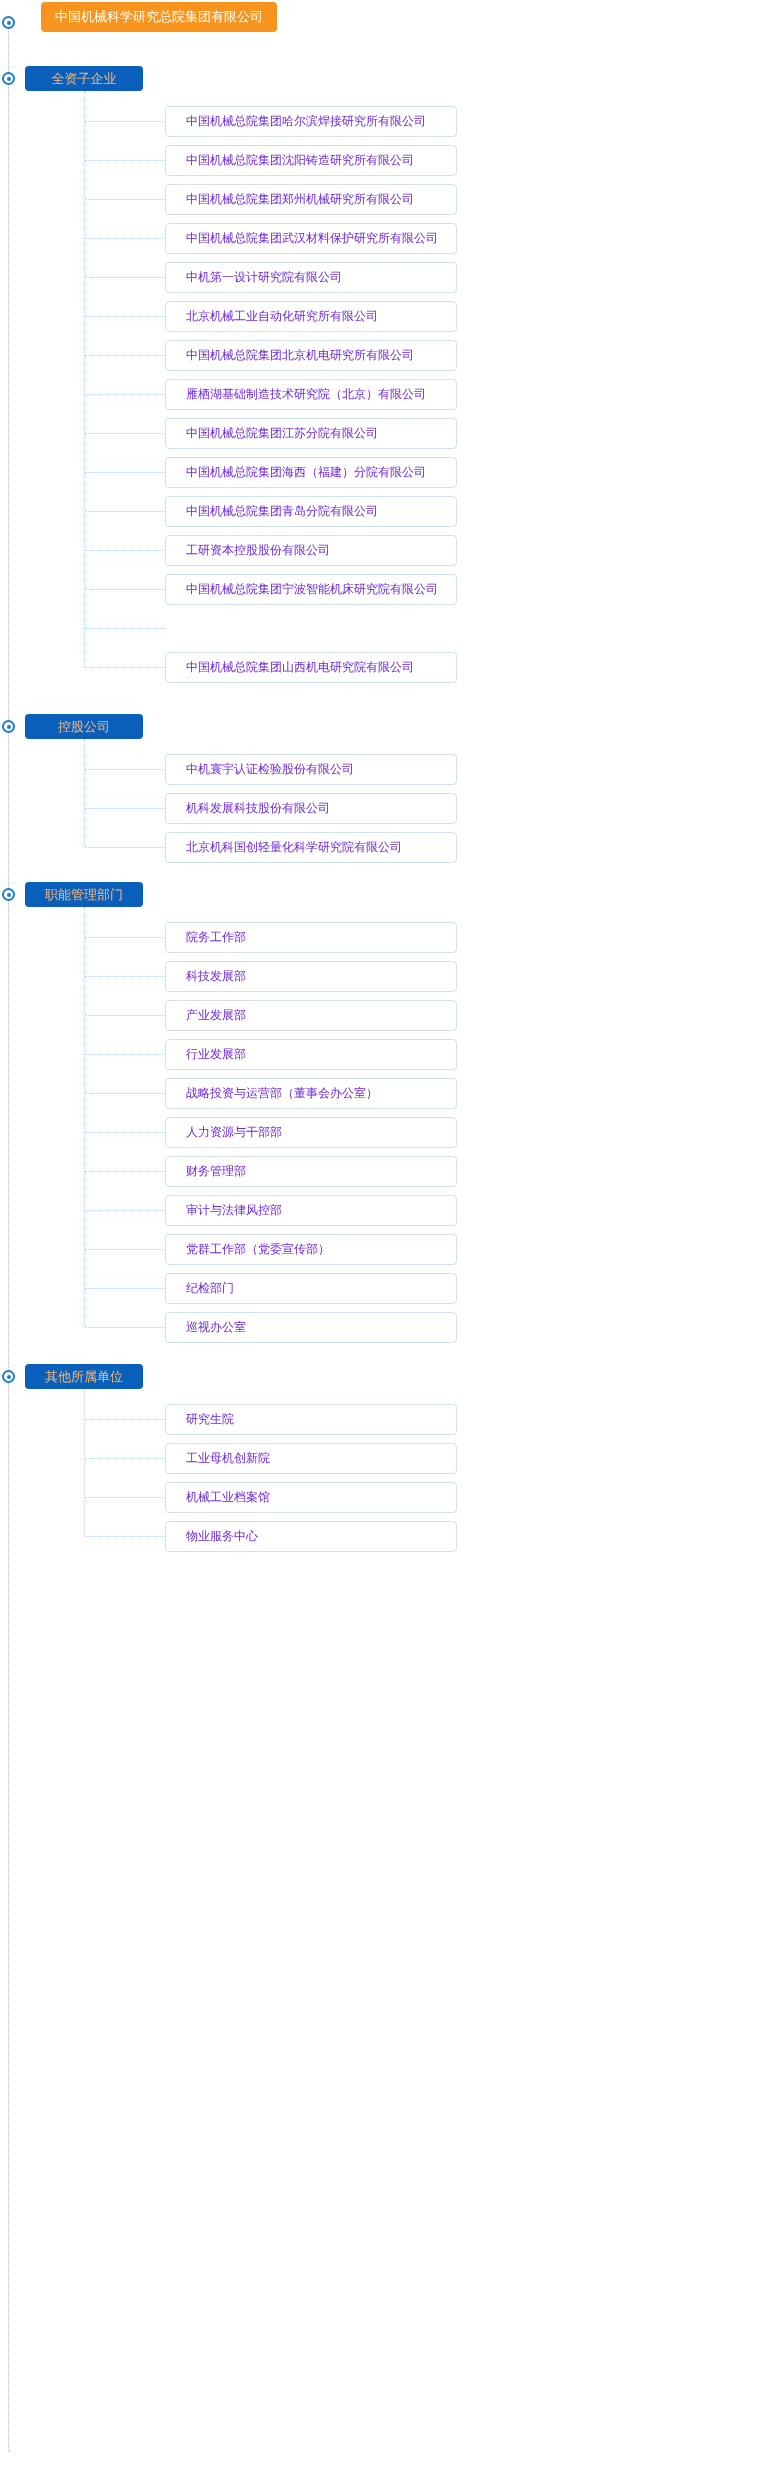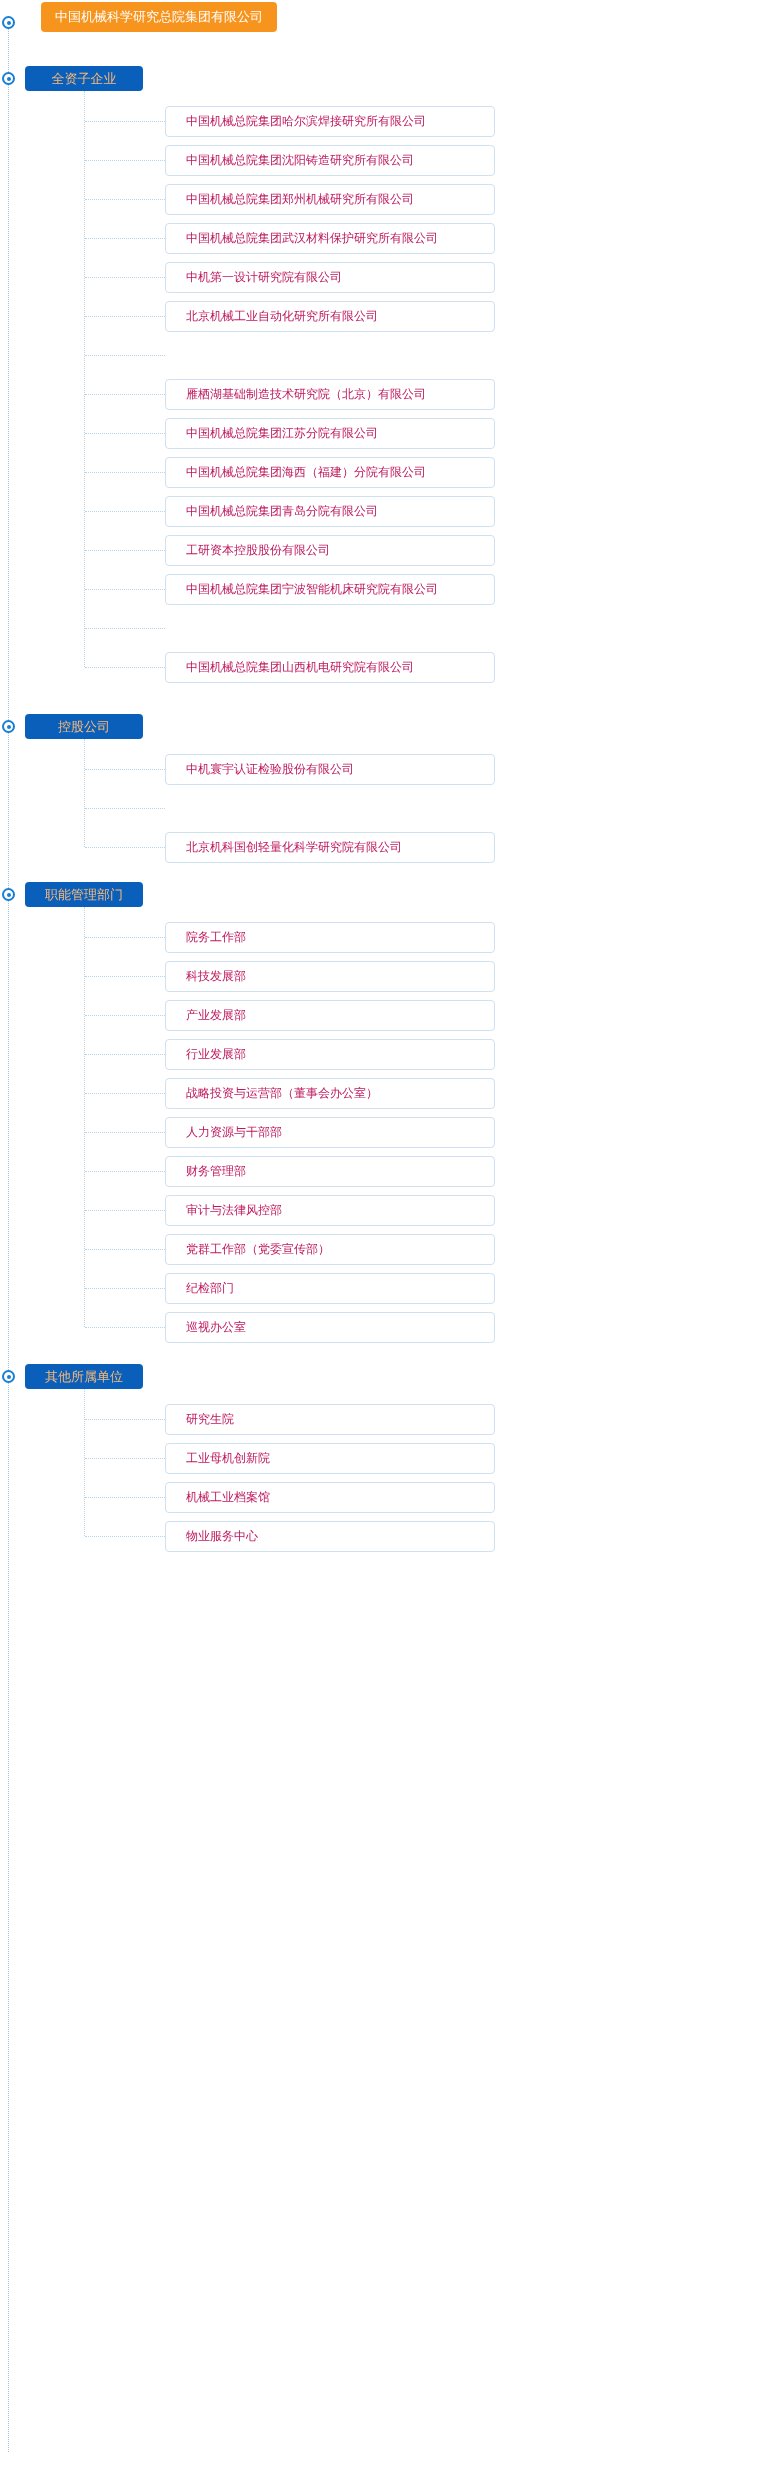--- a/index.html
+++ b/index.html
@@ -125,26 +125,26 @@
     left: 85px;
     top: 15px;
     width: 80px;
     height: 0;
     border-top: 1px dotted #b9d4ec;
   }
   .item-card {
     position: absolute;
     left: 165px;
     top: 0;
-    width: 330px;
+    width: 292px;
     height: 31px;
     background: #ffffff;
     border: 1px solid #cfe0f1;
     border-radius: 4px;
-    color: #be185d;
+    color: #6d28d9;
     font-size: 12px;
     line-height: 29px;
     padding: 0 20px;
     white-space: nowrap;
     overflow: hidden;
   }
 </style>
 </head>
 <body>
 
@@ -181,20 +181,21 @@
         <div class="item-row" style="top: 262px;">
           <div class="item-connector"></div>
           <div class="item-card">中机第一设计研究院有限公司</div>
         </div>
         <div class="item-row" style="top: 301px;">
           <div class="item-connector"></div>
           <div class="item-card">北京机械工业自动化研究所有限公司</div>
         </div>
         <div class="item-row" style="top: 340px;">
           <div class="item-connector"></div>
+          <div class="item-card">中国机械总院集团北京机电研究所有限公司</div>
         </div>
         <div class="item-row" style="top: 379px;">
           <div class="item-connector"></div>
           <div class="item-card">雁栖湖基础制造技术研究院（北京）有限公司</div>
         </div>
         <div class="item-row" style="top: 418px;">
           <div class="item-connector"></div>
           <div class="item-card">中国机械总院集团江苏分院有限公司</div>
         </div>
         <div class="item-row" style="top: 457px;">
@@ -224,20 +225,21 @@
       <div class="section" style="top: 0px;">
         <div class="sec-marker" style="top: 720px;"></div>
         <div class="sec-header" style="top: 714px;">控股公司</div>
         <div class="branch-spine" style="top: 739px; height: 108px;"></div>
         <div class="item-row" style="top: 754px;">
           <div class="item-connector"></div>
           <div class="item-card">中机寰宇认证检验股份有限公司</div>
         </div>
         <div class="item-row" style="top: 793px;">
           <div class="item-connector"></div>
+          <div class="item-card">机科发展科技股份有限公司</div>
         </div>
         <div class="item-row" style="top: 832px;">
           <div class="item-connector"></div>
           <div class="item-card">北京机科国创轻量化科学研究院有限公司</div>
         </div>
       </div>
       <div class="section" style="top: 0px;">
         <div class="sec-marker" style="top: 888px;"></div>
         <div class="sec-header" style="top: 882px;">职能管理部门</div>
         <div class="branch-spine" style="top: 907px; height: 420px;"></div>

